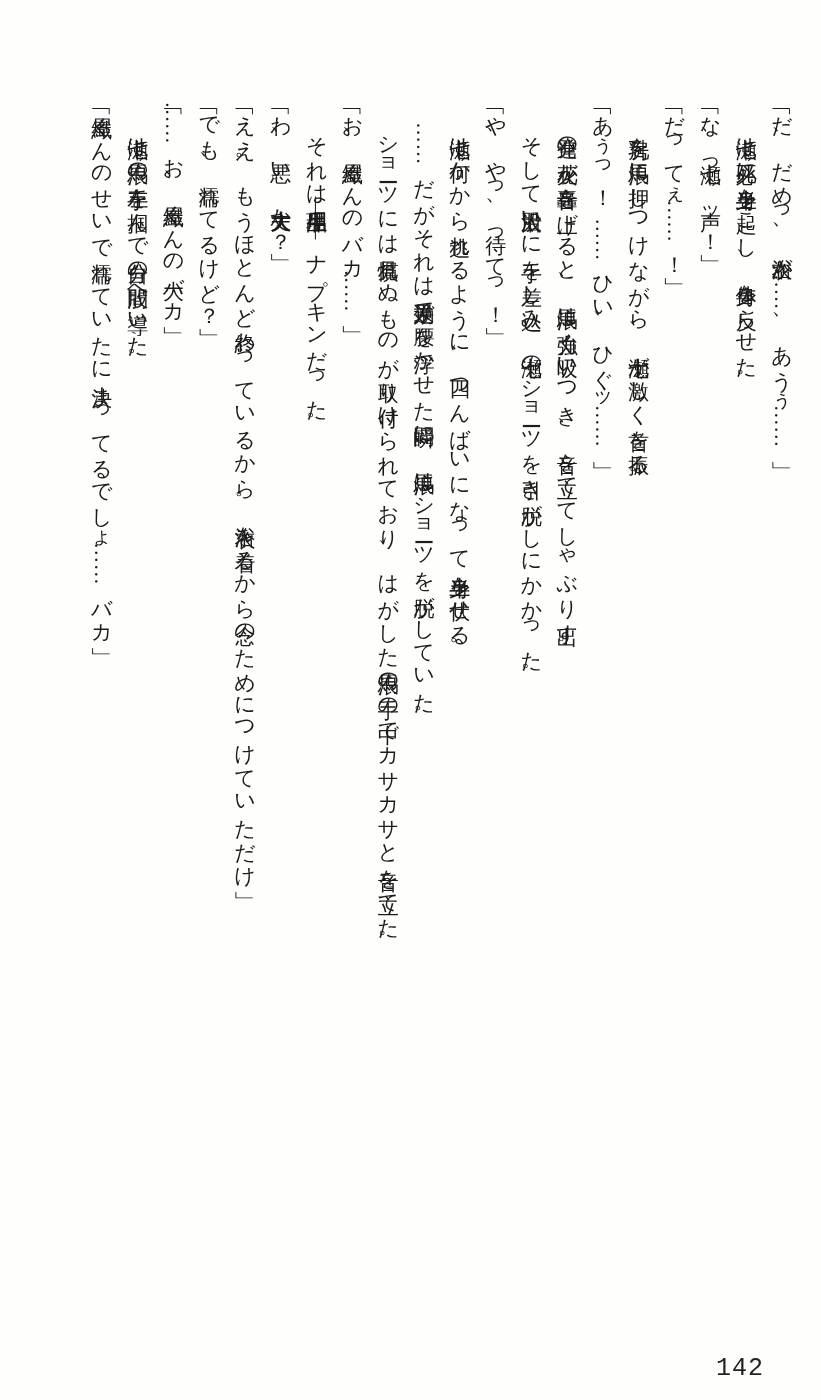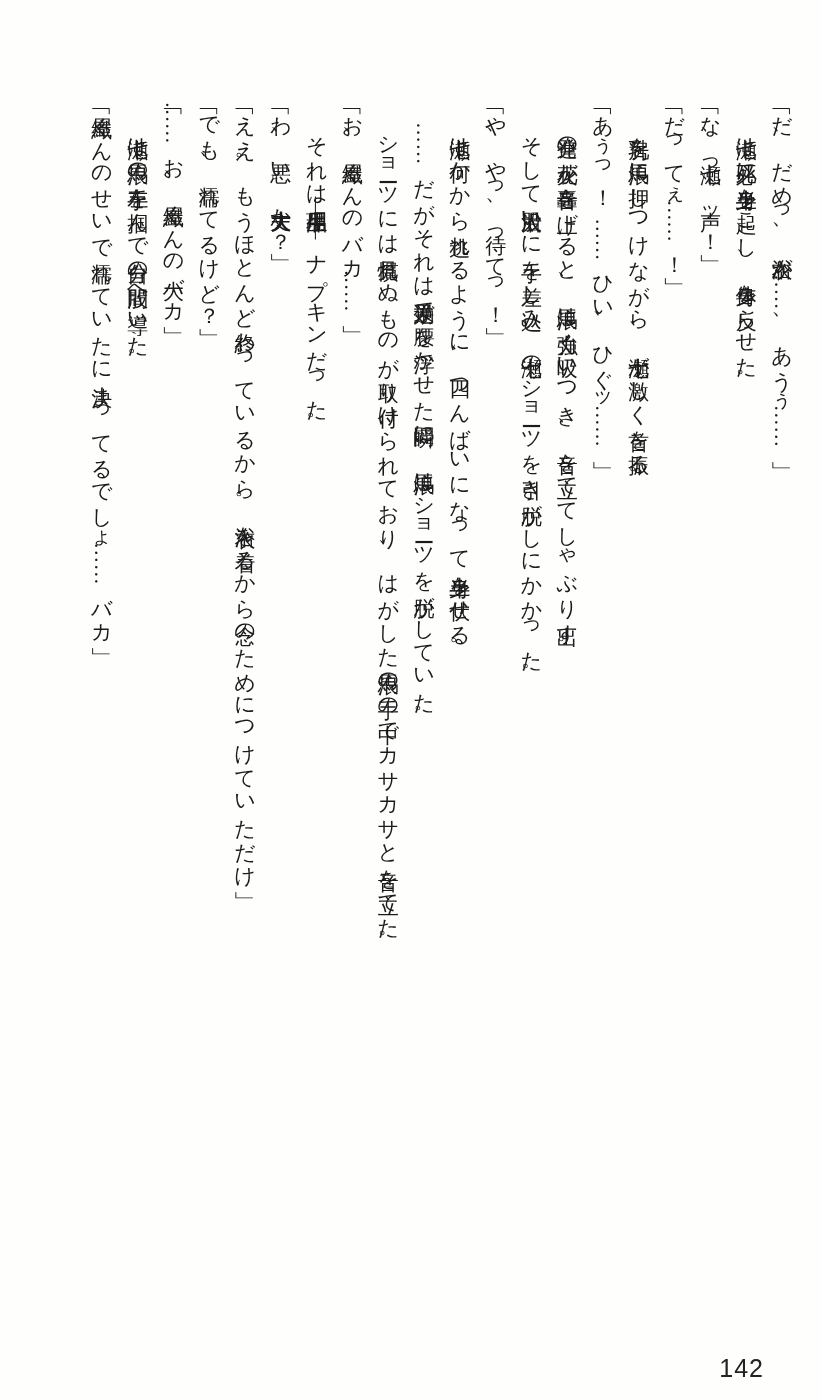--- a/index.html
+++ b/index.html
@@ -35,21 +35,21 @@
     margin: 0;
     padding: 0;
   }
   .para.indent {
     text-indent: 21px;       
   }
   .page-number {
     position: absolute;
     top: 1354px;
     right: 57px;
-    font-family: Liberation Sans, sans-serif;
+    font-family: Liberation Mono, monospace;
     font-size: 25px;
     letter-spacing: 1px;
     color: #232323;
   }
 </style>
 </head>
 <body>
 
 <div class="page">
   <main class="text-block">

